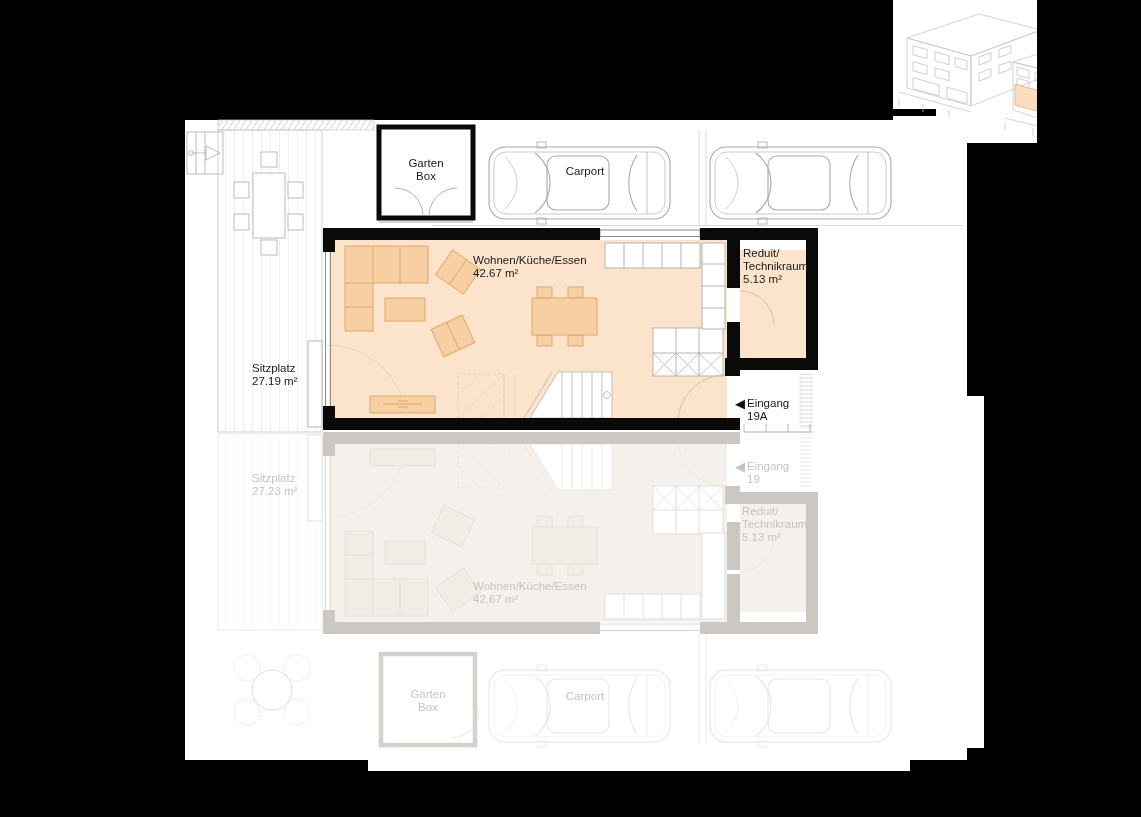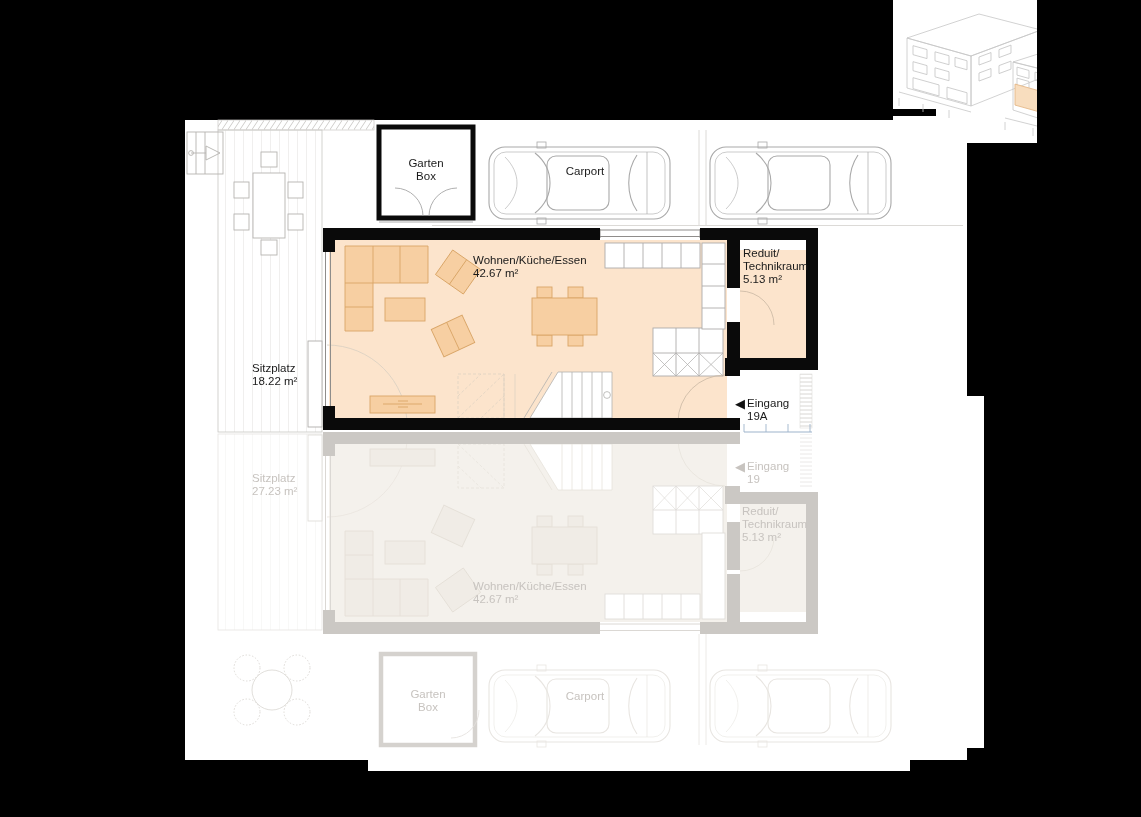--- a/index.html
+++ b/index.html
@@ -332,21 +332,21 @@
     <div>Wohnen/Küche/Essen</div>
     <div>42.67 m²</div>
   </div>
   <div class="lbl" id="lbl-reduit">
     <div>Reduit/</div>
     <div>Technikraum</div>
     <div>5.13 m²</div>
   </div>
   <div class="lbl" id="lbl-sitzplatz">
     <div>Sitzplatz</div>
-    <div>18.22 m²</div>
+    <div>27.19 m²</div>
   </div>
   <div class="lbl eingang" id="lbl-eingang-a">
     <span class="arrow">◀</span>
     <span>
       <div>Eingang</div>
       <div>19A</div>
     </span>
   </div>
 
   <div class="lbl ghost" id="lbl-sitzplatz-b">

